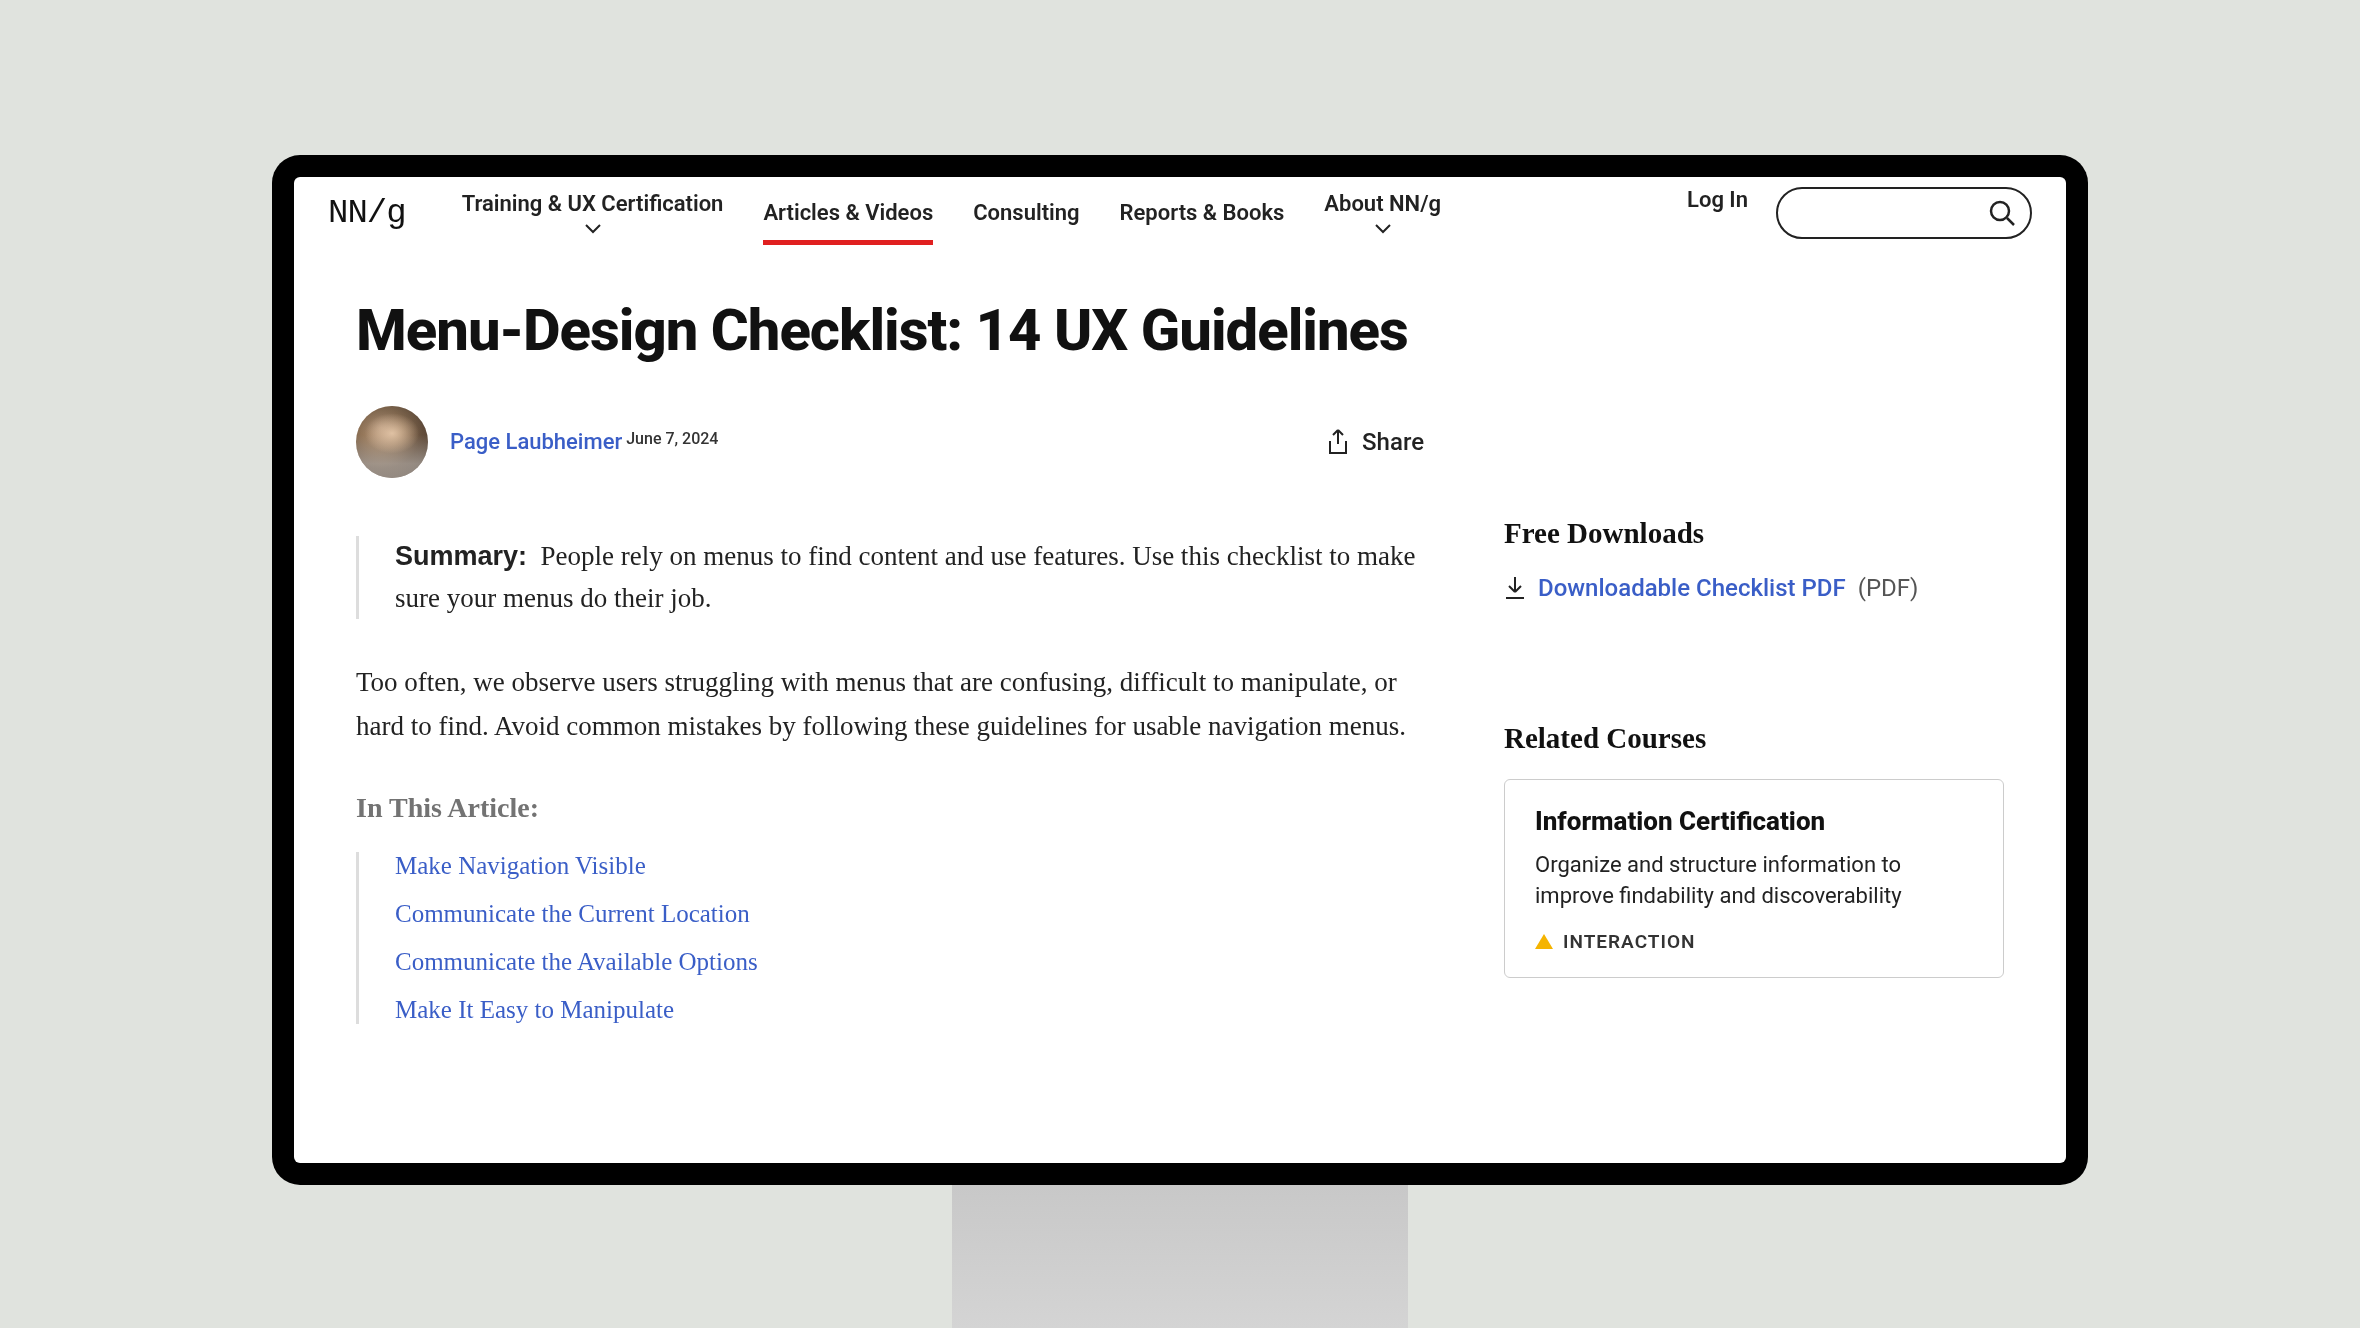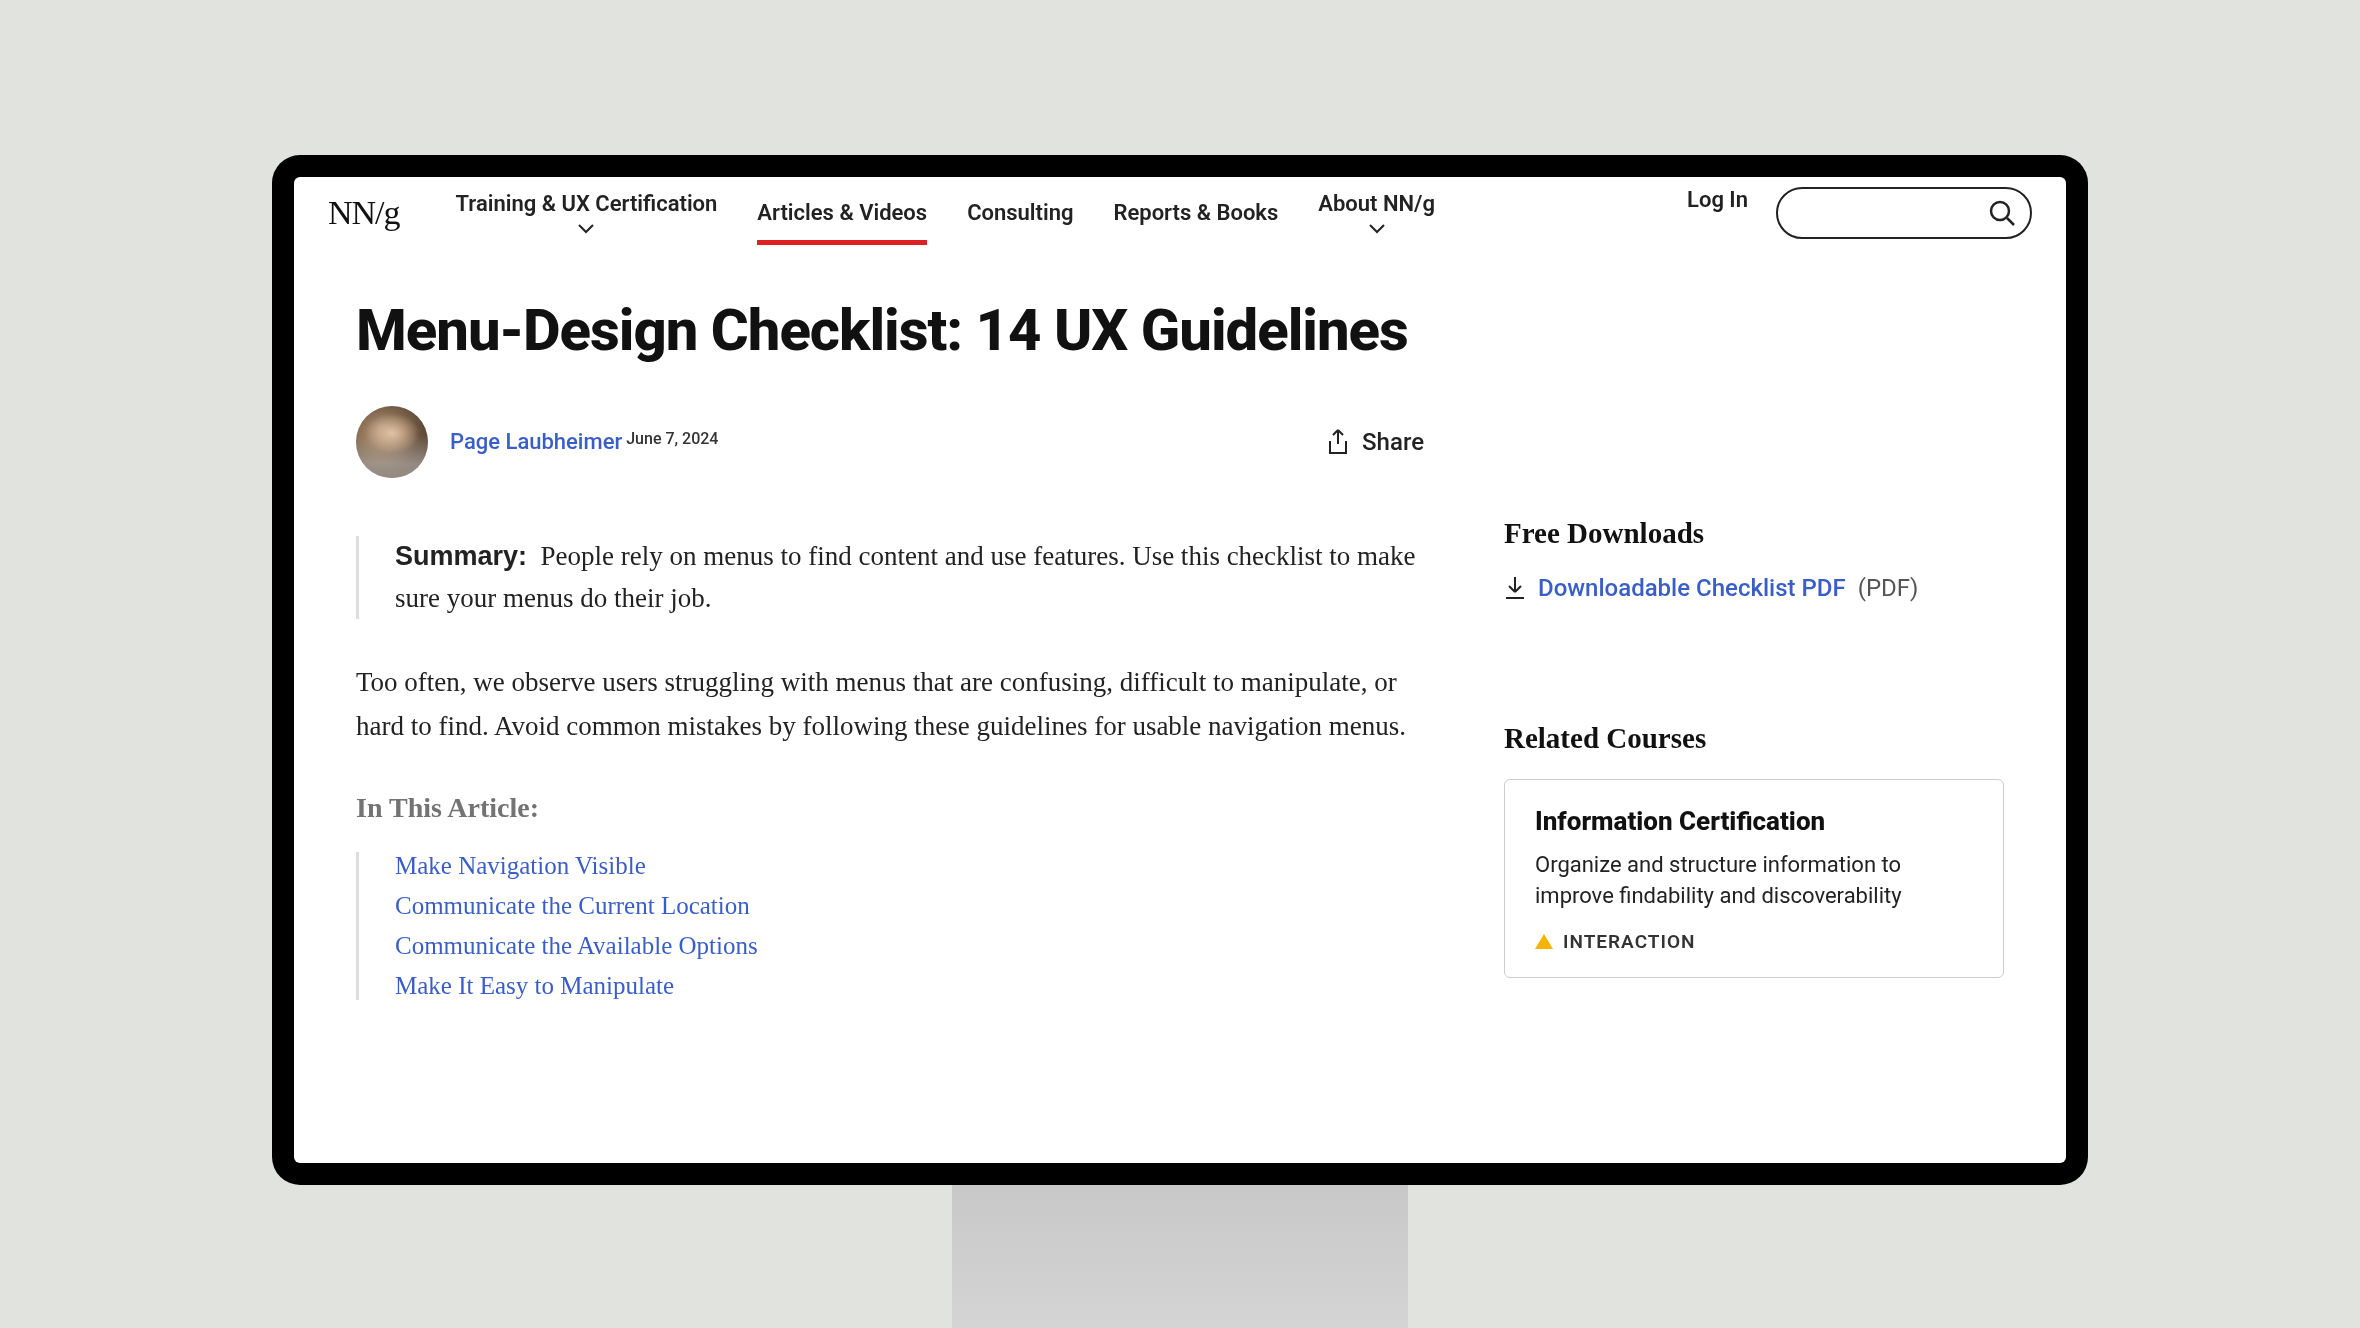--- a/index.html
+++ b/index.html
@@ -38,21 +38,21 @@
   }
   
   .topnav {
     display: flex;
     align-items: center;
     height: 72px;
     padding: 0 34px 0 34px;
     border-bottom: 1px solid transparent;
   }
   .logo {
-    font-family: Liberation Serif, serif;
+    font-family: Liberation Mono, monospace;
     font-size: 34px;
     font-weight: 500;
     letter-spacing: -1px;
     color: #111;
     margin-right: 38px;
     white-space: nowrap;
   }
   .nav-items {
     display: flex;
     align-items: center;
@@ -200,21 +200,21 @@
     font-size: 28px;
     font-weight: 700;
     color: #737373;
     margin-bottom: 28px;
   }
   .toc-list {
     border-left: 3px solid #ddd;
     padding-left: 36px;
     display: flex;
     flex-direction: column;
-    gap: 12px;
+    gap: 20px;
   }
   .toc-item {
     font-family: Georgia, "Times New Roman", serif;
     font-size: 25px;
     color: #3a5ec7;
     cursor: pointer;
   }
   
   .side-heading {
     font-family: Georgia, "Times New Roman", serif;

